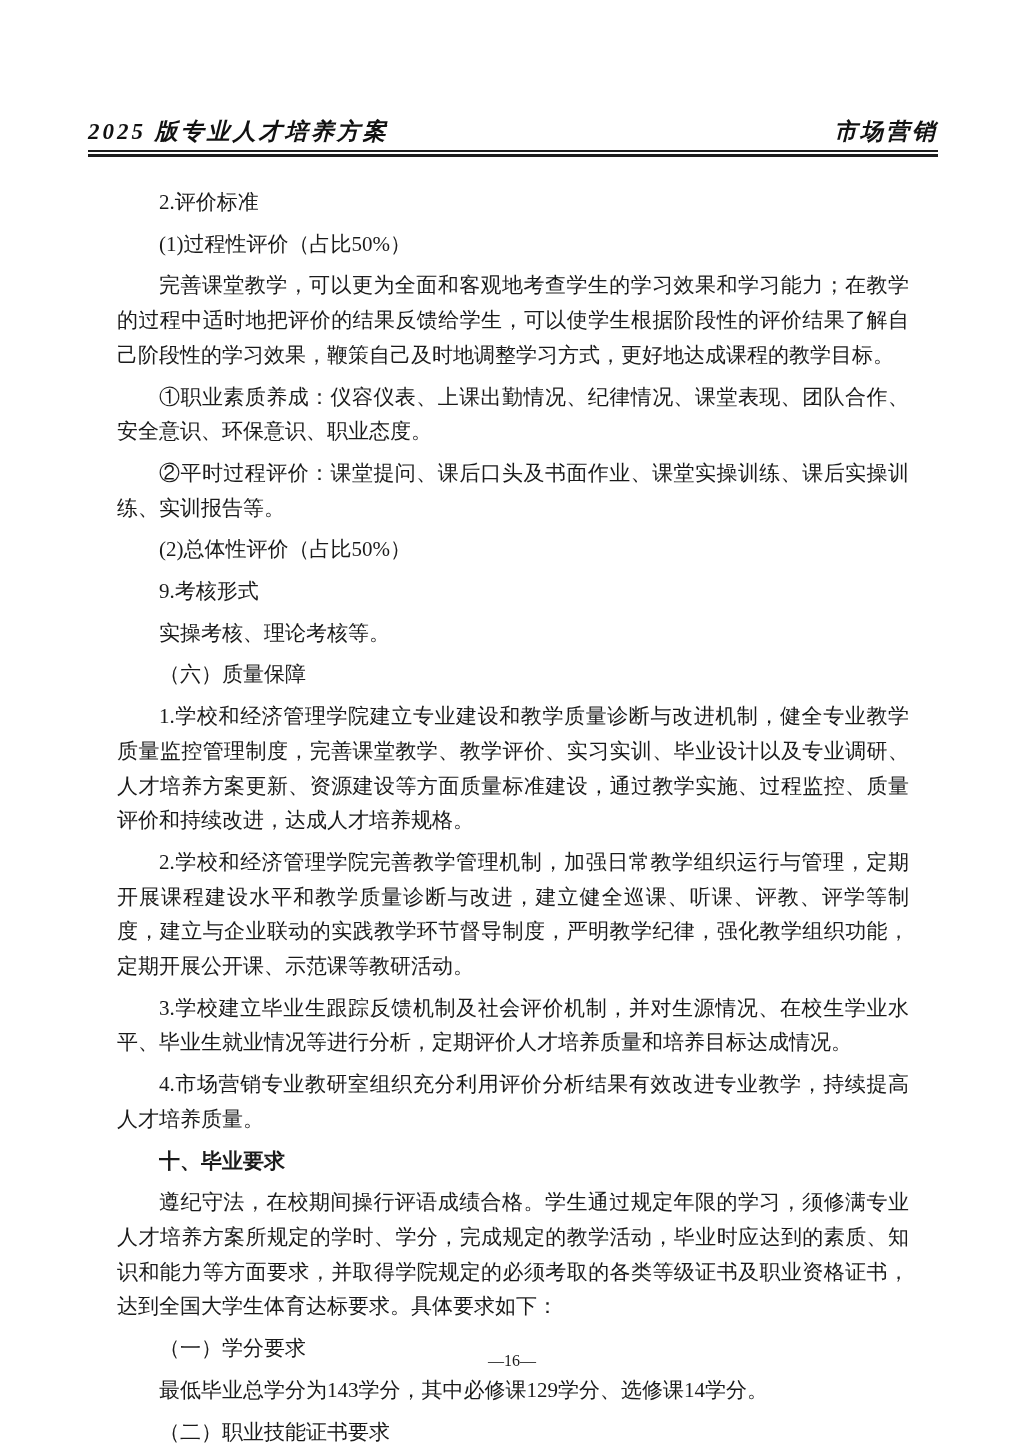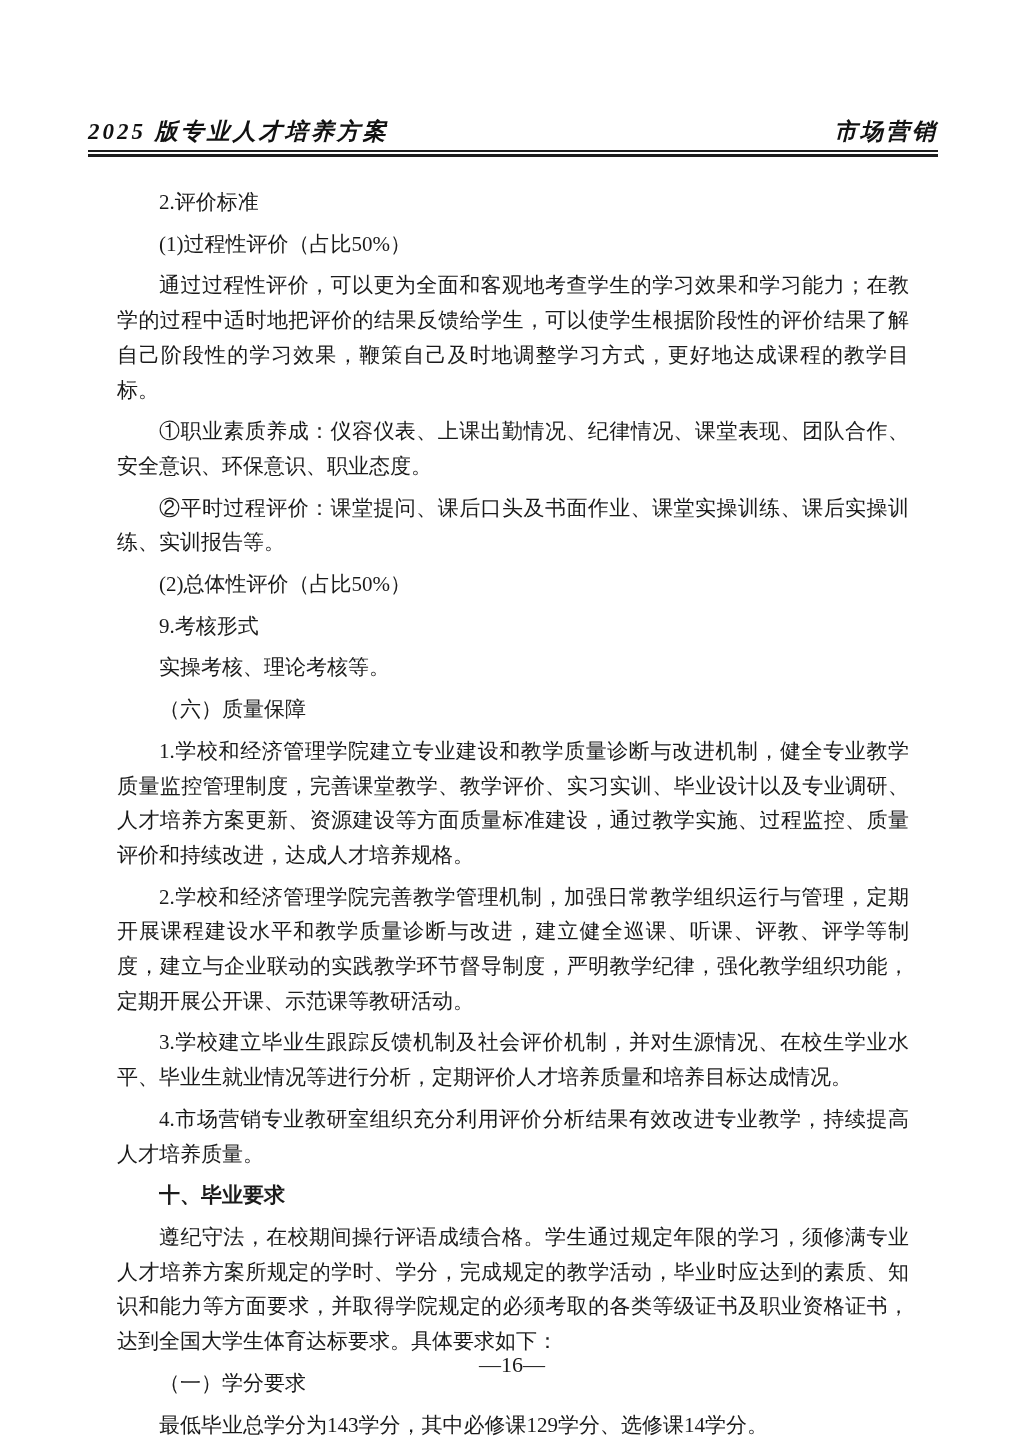--- a/index.html
+++ b/index.html
@@ -61,41 +61,41 @@
     font-weight:bold;
     text-align:left;
   }
   
   .footer{
     position:absolute;
     top:1352px;
     left:0;
     width:1024px;
     text-align:center;
-    font-size:22px;
+    font-size:16px;
     color:#1a1a1a;
   }
 </style>
 </head>
 <body>
 
 <div class="page">
 
   <div class="header">
     <div class="header-row">
       <span class="header-title">2025 版专业人才培养方案</span>
       <span class="header-title">市场营销</span>
     </div>
     <div class="header-rule"></div>
   </div>
 
   <div class="content">
     <p>2.评价标准</p>
     <p>(1)过程性评价（占比50%）</p>
-    <p>通过过程性评价，可以更为全面和客观地考查学生的学习效果和学习能力；在教学的过程中适时地把评价的结果反馈给学生，可以使学生根据阶段性的评价结果了解自己阶段性的学习效果，鞭策自己及时地调整学习方式，更好地达成课程的教学目标。</p>
+    <p>完善课堂教学，可以更为全面和客观地考查学生的学习效果和学习能力；在教学的过程中适时地把评价的结果反馈给学生，可以使学生根据阶段性的评价结果了解自己阶段性的学习效果，鞭策自己及时地调整学习方式，更好地达成课程的教学目标。</p>
     <p>①职业素质养成：仪容仪表、上课出勤情况、纪律情况、课堂表现、团队合作、安全意识、环保意识、职业态度。</p>
     <p>②平时过程评价：课堂提问、课后口头及书面作业、课堂实操训练、课后实操训练、实训报告等。</p>
     <p>(2)总体性评价（占比50%）</p>
     <p>9.考核形式</p>
     <p>实操考核、理论考核等。</p>
     <p>（六）质量保障</p>
     <p>1.学校和经济管理学院建立专业建设和教学质量诊断与改进机制，健全专业教学质量监控管理制度，完善课堂教学、教学评价、实习实训、毕业设计以及专业调研、人才培养方案更新、资源建设等方面质量标准建设，通过教学实施、过程监控、质量评价和持续改进，达成人才培养规格。</p>
     <p>2.学校和经济管理学院完善教学管理机制，加强日常教学组织运行与管理，定期开展课程建设水平和教学质量诊断与改进，建立健全巡课、听课、评教、评学等制度，建立与企业联动的实践教学环节督导制度，严明教学纪律，强化教学组织功能，定期开展公开课、示范课等教研活动。</p>
     <p>3.学校建立毕业生跟踪反馈机制及社会评价机制，并对生源情况、在校生学业水平、毕业生就业情况等进行分析，定期评价人才培养质量和培养目标达成情况。</p>
     <p>4.市场营销专业教研室组织充分利用评价分析结果有效改进专业教学，持续提高人才培养质量。</p>

